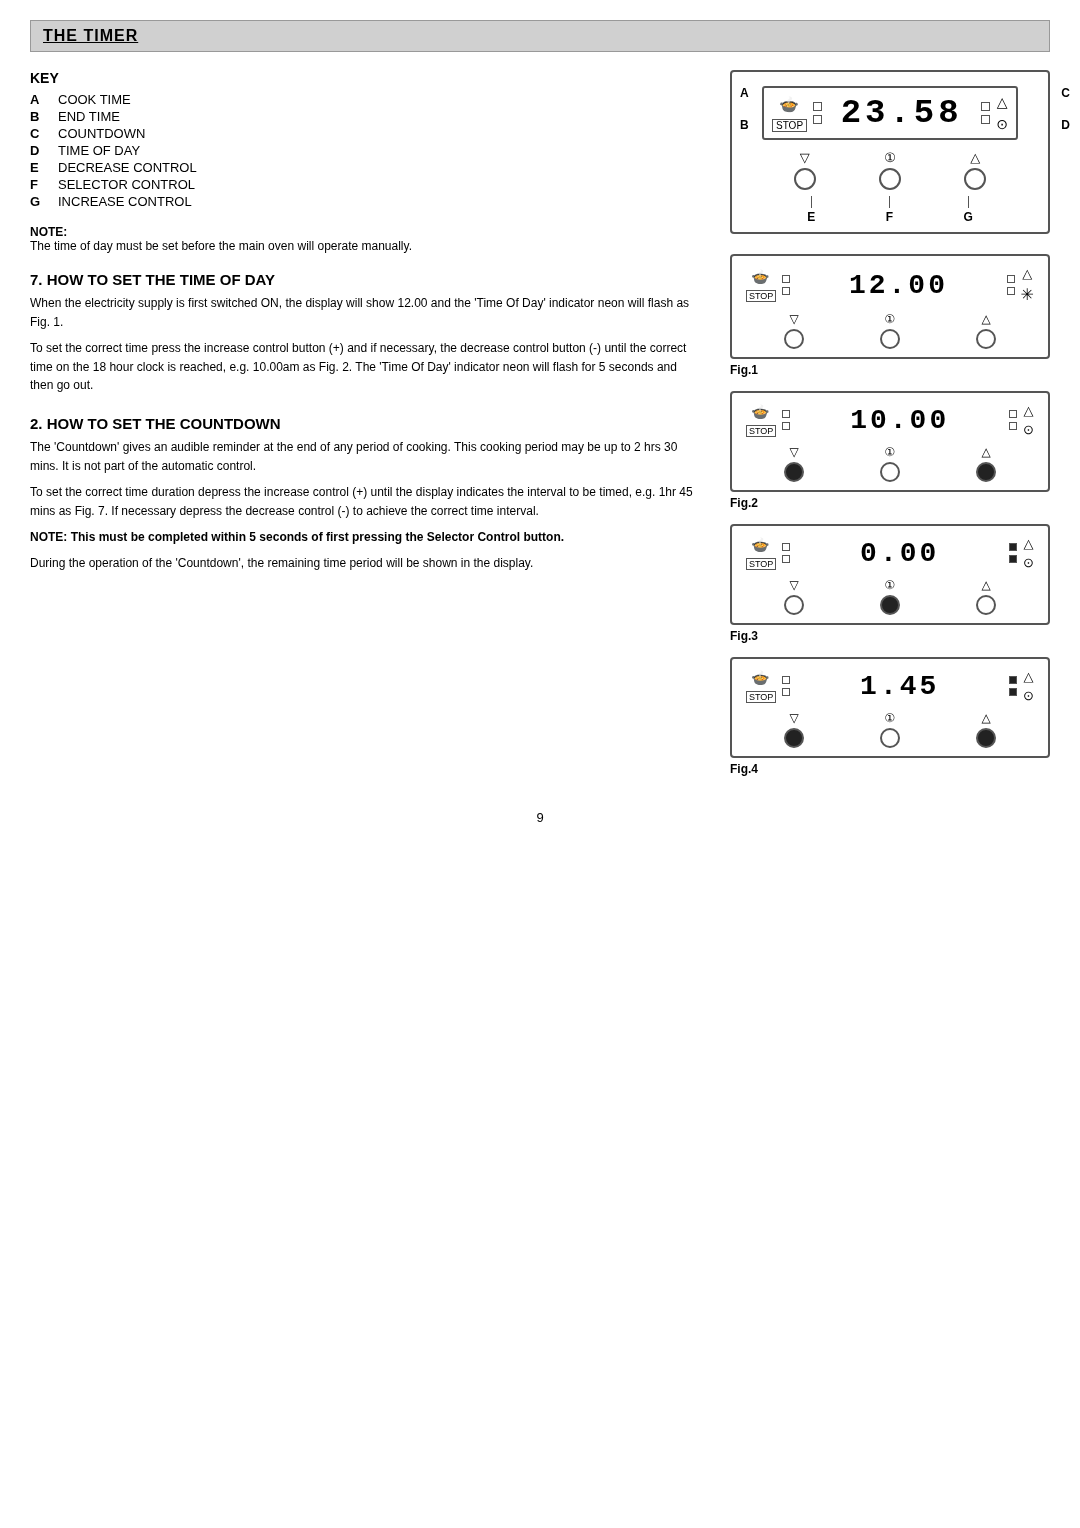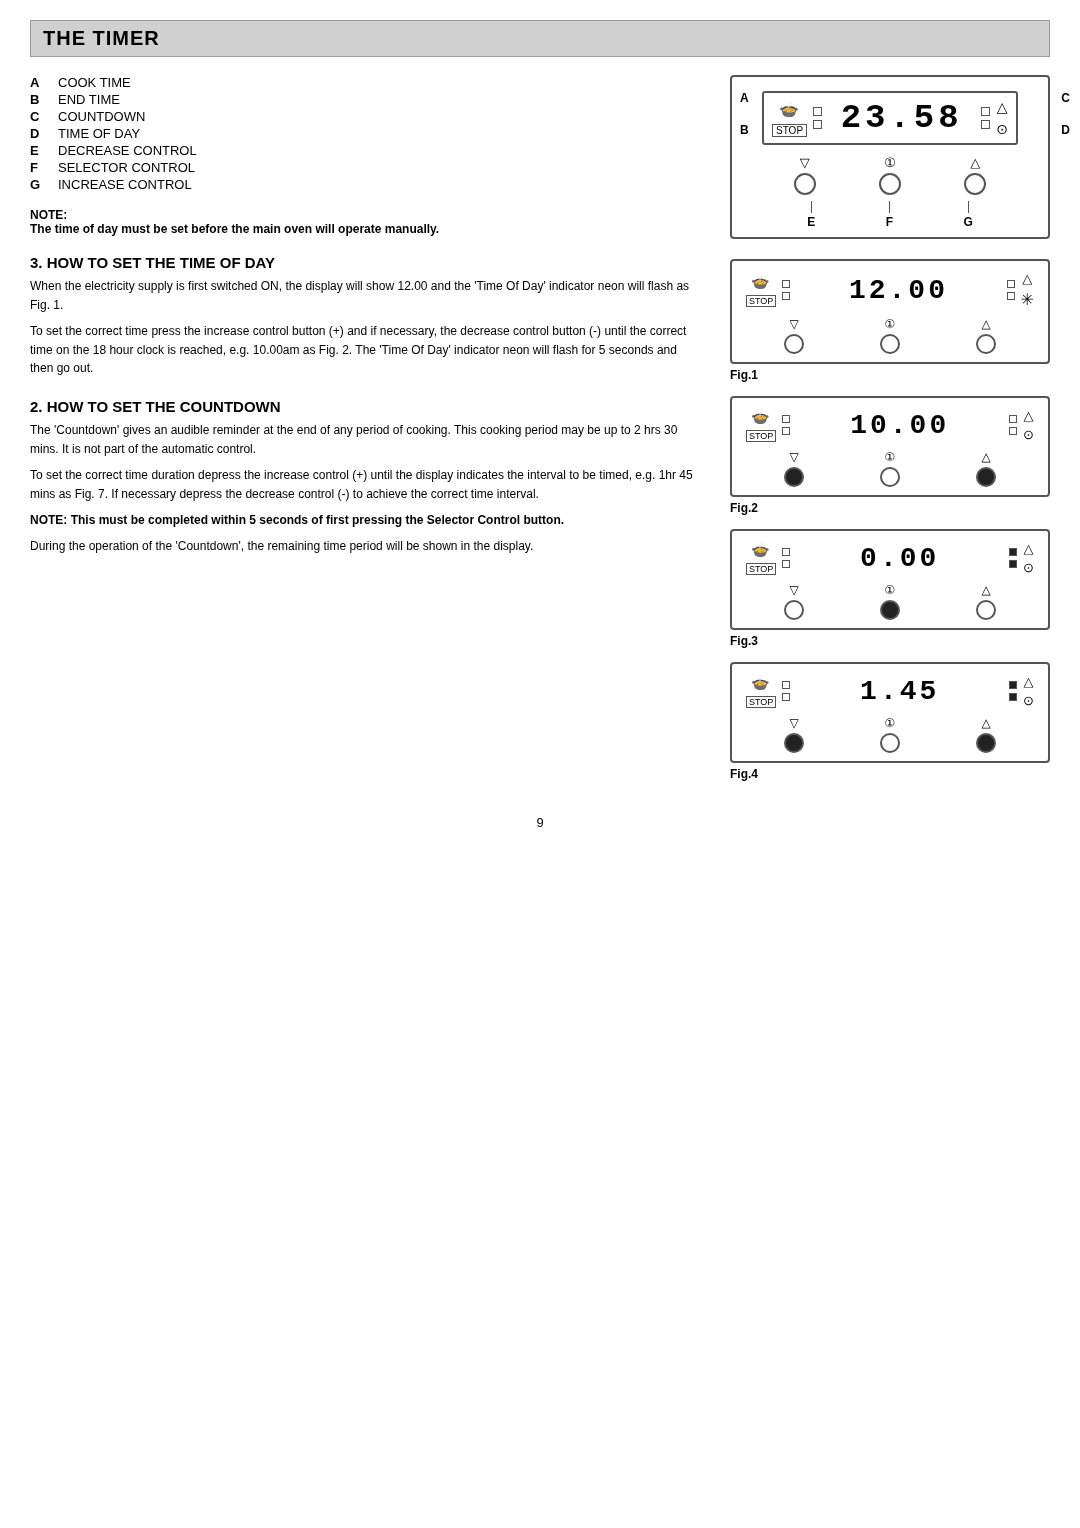--- a/index.html
+++ b/index.html
@@ -13,23 +13,24 @@
       padding: 20px 30px;
     }
 
     .page-title-bar {
       background: #d0d0d0;
       border: 1px solid #999;
       padding: 6px 12px;
       margin-bottom: 18px;
     }
     .page-title-bar h1 {
-      font-size: 20px;
+      font-size: 16px;
       font-weight: bold;
       letter-spacing: 1px;
+      text-decoration: underline;
     }
 
     .main-layout {
       display: flex;
       gap: 30px;
     }
 
     .left-column {
       flex: 1;
       min-width: 0;
@@ -66,21 +67,21 @@
 
     .note-section {
       margin-top: 14px;
       margin-bottom: 18px;
       font-size: 12px;
     }
     .note-section .note-label {
       font-weight: bold;
     }
     .note-section .note-text {
-      font-weight: bold;
+      font-weight: normal;
       text-align: center;
     }
 
     
     .section-header {
       font-size: 15px;
       font-weight: bold;
       margin-bottom: 6px;
       border-bottom: none;
     }
@@ -191,20 +192,21 @@
 
 <div class="page-title-bar">
   <h1>THE TIMER</h1>
 </div>
 
 <div class="main-layout">
 
   <div class="left-column">
 
     <div class="key-section">
+      <h2>KEY</h2>
       <div class="key-item">
         <span class="key-letter">A</span>
         <span class="key-desc">COOK TIME</span>
       </div>
       <div class="key-item">
         <span class="key-letter">B</span>
         <span class="key-desc">END TIME</span>
       </div>
       <div class="key-item">
         <span class="key-letter">C</span>
@@ -227,21 +229,21 @@
         <span class="key-desc">INCREASE CONTROL</span>
       </div>
     </div>
 
     <div class="note-section">
       <span class="note-label">NOTE:</span><br>
       <span class="note-text">The time of day must be set before the main oven will operate manually.</span>
     </div>
 
     <div class="section-block">
-      <div class="section-header">3.  HOW TO SET THE TIME OF DAY</div>
+      <div class="section-header">7.  HOW TO SET THE TIME OF DAY</div>
       <div class="section-body">When the electricity supply is first switched ON, the display will show 12.00 and the 'Time Of Day' indicator neon will flash as Fig. 1.</div>
       <div class="section-body">To set the correct time press the increase control button (+) and if necessary, the decrease control button (-) until the correct time on the 18 hour clock is reached, e.g. 10.00am as Fig. 2.  The 'Time Of Day' indicator neon will flash for 5 seconds and then go out.</div>
     </div>
 
     <div class="section-block">
       <div class="section-header">2.  HOW TO SET THE COUNTDOWN</div>
       <div class="section-body">The 'Countdown' gives an audible reminder at the end of any period of cooking.  This cooking period may be  up to 2 hrs 30 mins.  It is not part of the automatic control.</div>
       <div class="section-body">To set the correct time duration depress the increase control (+) until the display indicates the interval to be timed, e.g. 1hr 45 mins as Fig. 7.  If necessary depress the decrease control (-) to achieve the correct time interval.</div>
       <div class="section-note">NOTE:  This must be completed within 5 seconds of first pressing the Selector Control button.</div>
       <div class="section-body">During the operation of the 'Countdown', the remaining time period will be shown in the display.</div>

